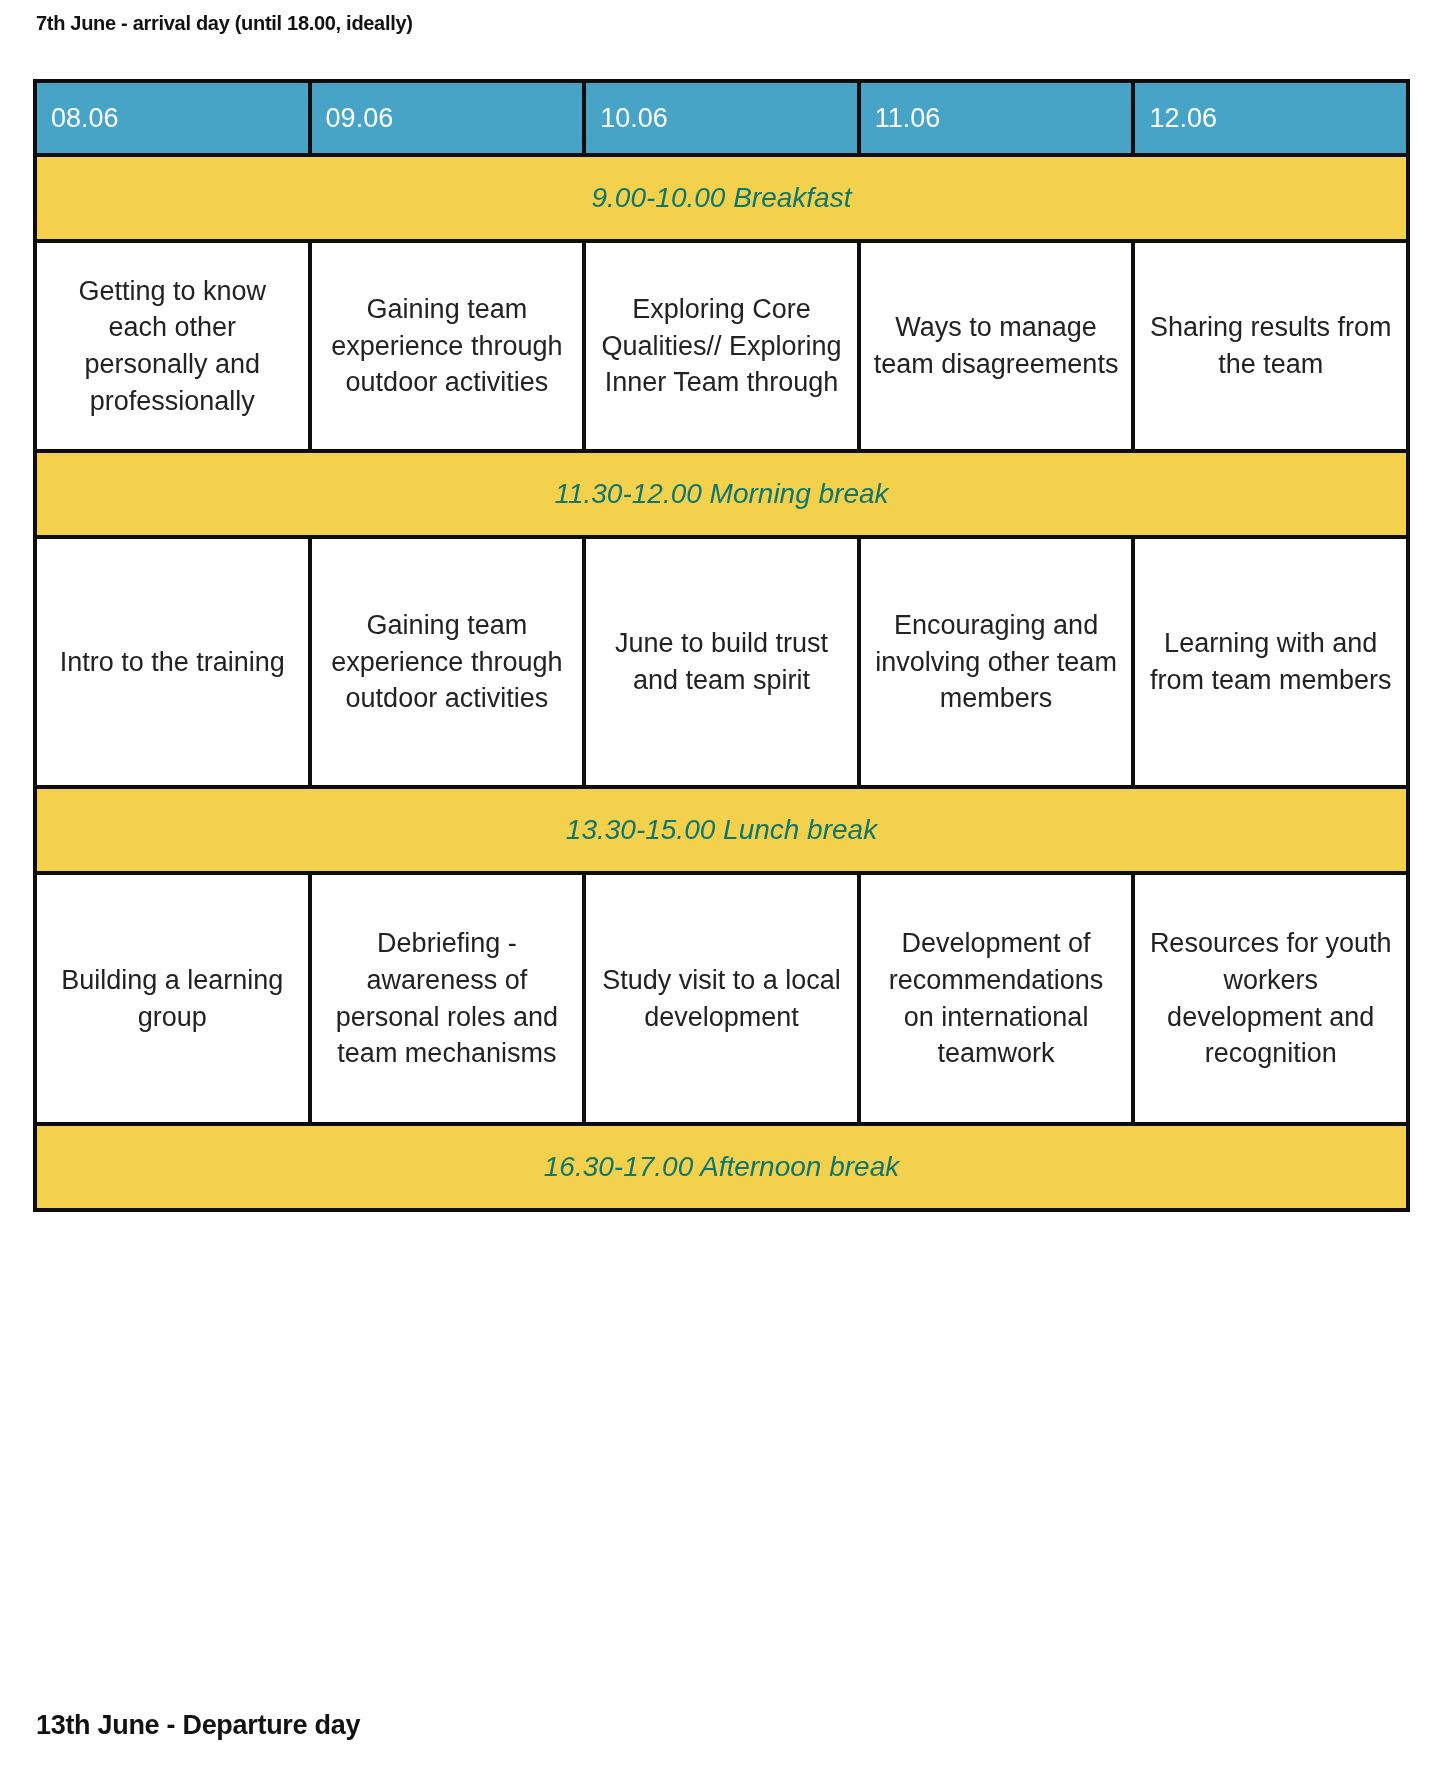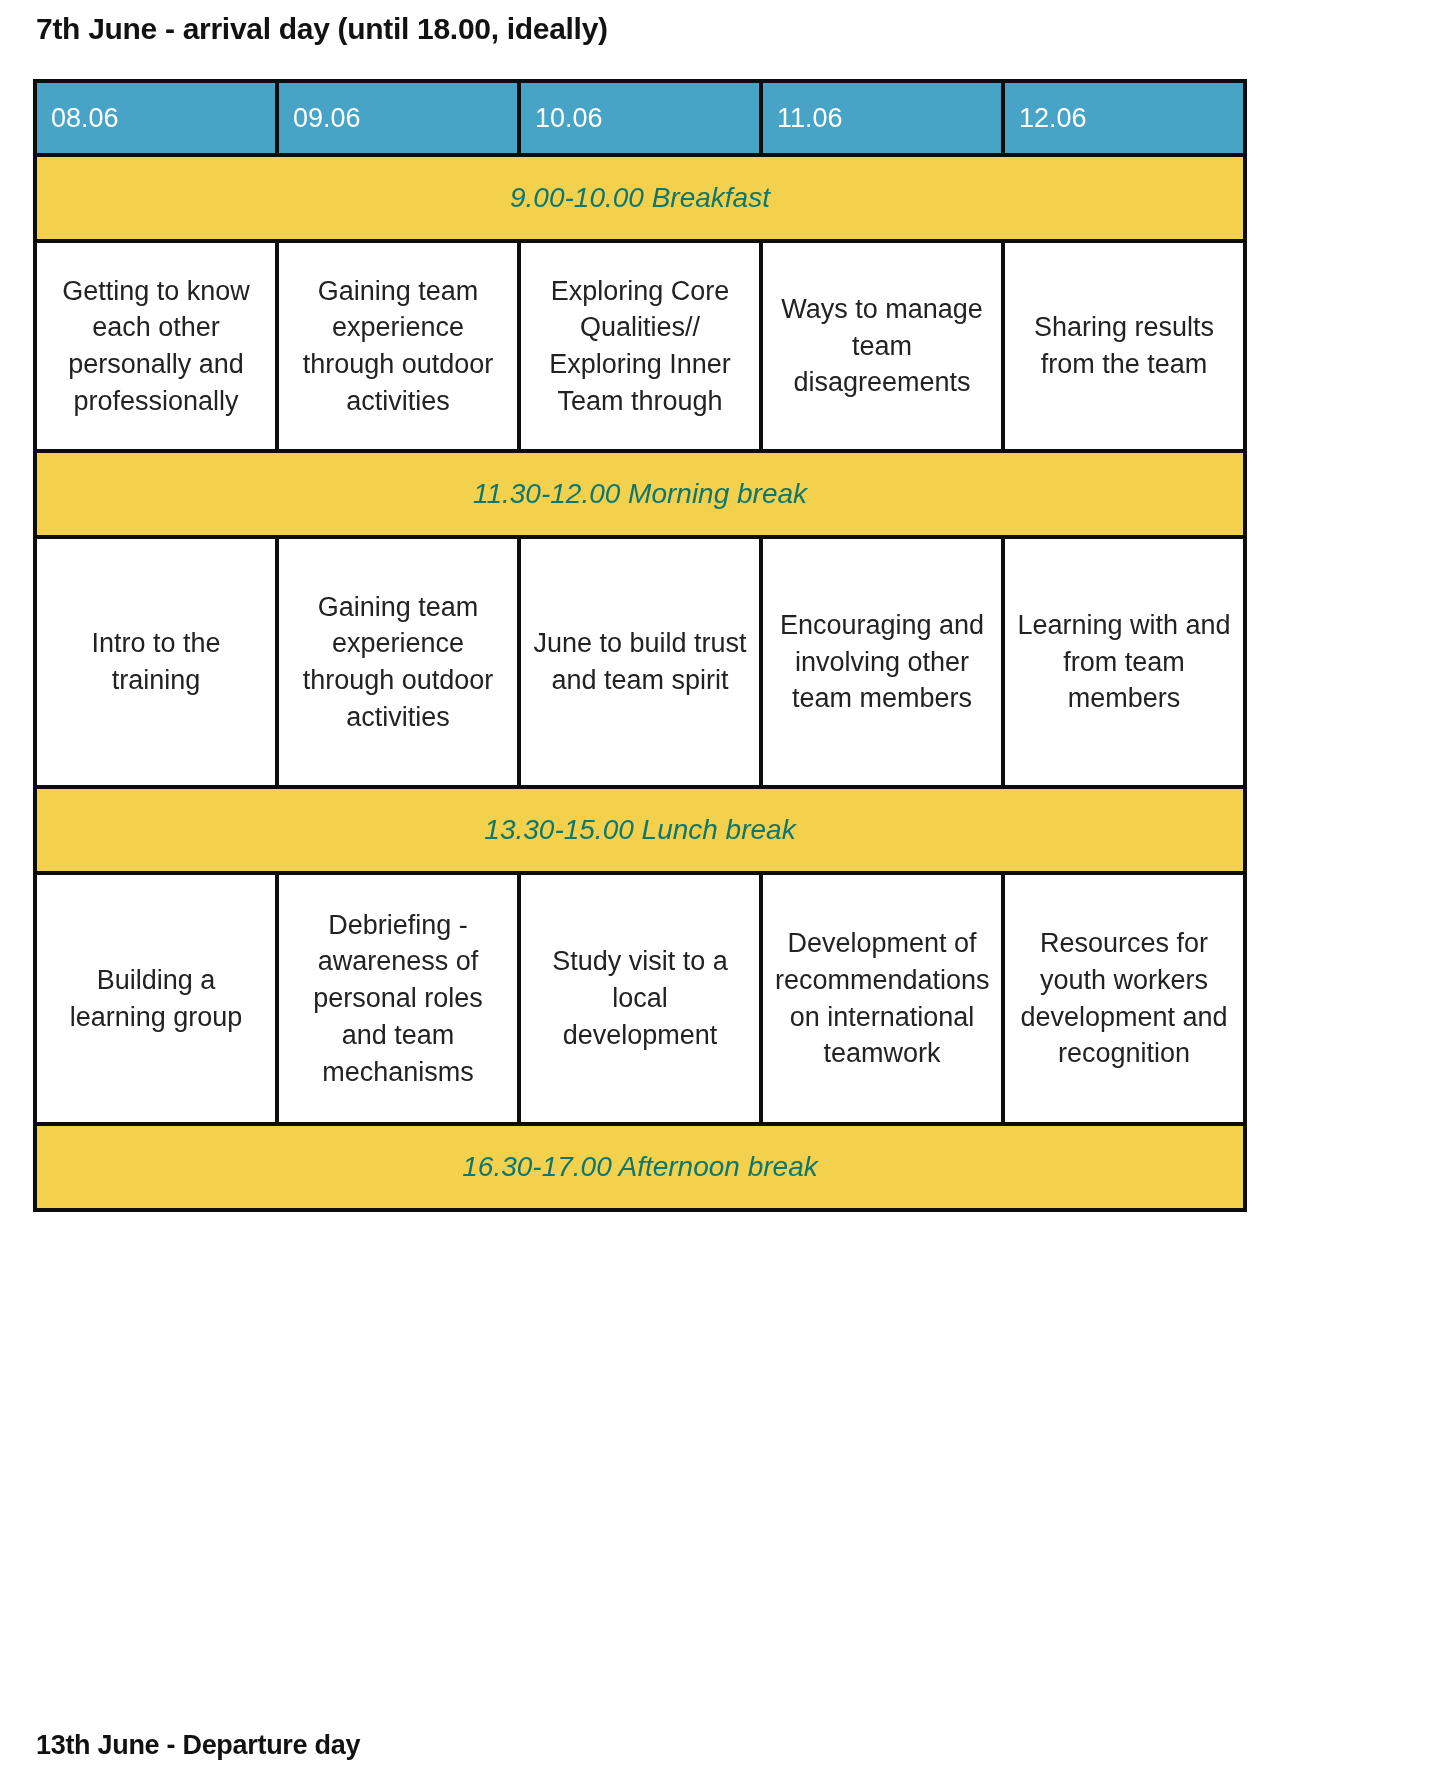--- a/index.html
+++ b/index.html
@@ -5,24 +5,24 @@
   html,body{margin:0;padding:0;}
   body{
     width:1443px;height:1766px;background:#ffffff;
     font-family:"Liberation Sans",sans-serif;color:#1e1e1e;
     position:relative;overflow:hidden;
   }
   .doc-title{
     position:absolute;left:36px;font-weight:700;color:#121212;
     letter-spacing:-0.3px;
   }
-  #title-top{top:12px;font-size:30px;}
-  #title-bottom{top:1710px;font-size:27px;margin-top:20px;}
+  #title-top{top:12px;font-size:20px;}
+  #title-bottom{top:1710px;font-size:27px;}
   table.schedule{
-    position:absolute;left:33px;top:79px;width:1214px;
+    position:absolute;left:33px;top:79px;width:1377px;
     border-collapse:collapse;table-layout:fixed;
   }
   .schedule th,.schedule td{border:4px solid #0d0d0d;}
   .schedule th{
     background:#47a4c7;color:#ffffff;font-weight:400;font-size:27px;
     text-align:left;padding:0 0 0 14px;height:70px;vertical-align:middle;
   }
   tr.band td{
     background:#f3d14c;color:#0f766e;font-style:italic;font-weight:400;
     font-size:28px;text-align:center;vertical-align:middle;height:80px;

